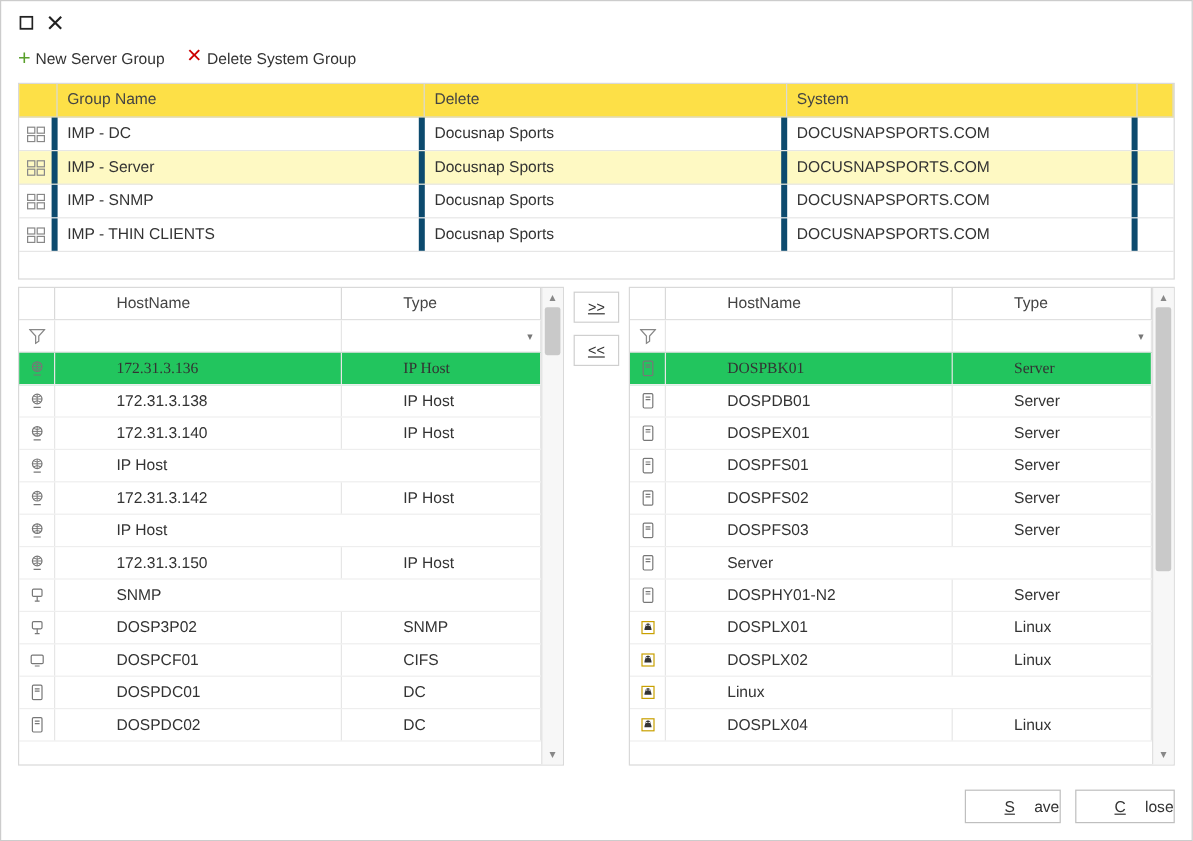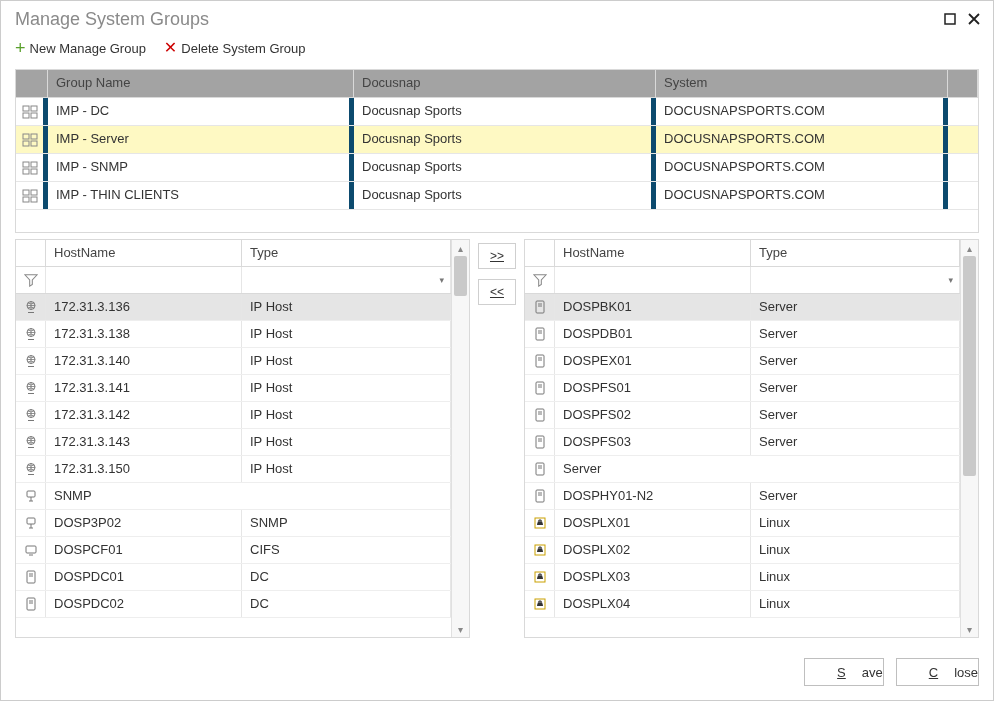--- a/index.html
+++ b/index.html
@@ -57,21 +57,21 @@
 
   .groups-table {
     margin: 0 14px;
     border: 1px solid #d9d9d9;
   }
   .gt-header, .gt-row {
     display:flex;
     align-items:stretch;
     height: 28px;
   }
-  .gt-header { background:#a3a3a3; border-bottom:1px solid #d9d9d9;}
+  .gt-header { background:#fde047; border-bottom:1px solid #d9d9d9;}
   .gt-row { border-bottom:1px solid #e6e6e6; }
   .gt-row.selected { background:#fef9c3; }
   .gt-cell {
     padding: 5px 8px;
     border-right:5px solid #0c4a6e;
     overflow:hidden;text-overflow:ellipsis;white-space:nowrap;
   }
   .gt-header .gt-cell { color:#444; border-right:1px solid #d9d9d9; }
   .col-icon { width: 32px; flex:0 0 32px; display:flex;align-items:center;justify-content:center; padding:0;}
   .col-name { width: 306px; flex:0 0 306px;}
@@ -110,26 +110,26 @@
     background:#c9c9c9;
     border-radius:2px;
   }
   .scroll-arrow {
     position:absolute;left:0;right:0;height:16px;
     display:flex;align-items:center;justify-content:center;
     color:#888;font-size:10px;
   }
 
   .lh-row, .lf-row, .ld-row {
-    display:flex;align-items:stretch;height:27px;
+    display:flex;align-items:stretch;height:27px;gap:43px;
   }
   .lh-row { border-bottom:1px solid #d9d9d9;}
   .lf-row { border-bottom:1px solid #d9d9d9; background:#fff;}
   .ld-row { border-bottom:1px solid #eee;}
-  .ld-row.selected { background:#e5e5e5;}
+  .ld-row.selected { background:#22c55e;font-family:Liberation Serif, serif;}
   .lc { border-right:1px solid #e6e6e6; padding:5px 8px; overflow:hidden;white-space:nowrap;text-overflow:ellipsis;}
   .lh-row .lc { color:#444; border-right:1px solid #d9d9d9;}
   .lc-icon { width:30px; flex:0 0 30px; padding:0;display:flex;align-items:center;justify-content:center;}
   .lc-host { width:196px; flex:0 0 196px;}
   .lc-type { flex:1 1 auto;}
   .lf-row .lc-type { position:relative; }
   .lf-row .dd-arrow { position:absolute; right:6px; top:50%; transform:translateY(-50%); font-size:9px; color:#777;}
   .lf-row .lc input {
     width:100%; border:none; outline:none; font:inherit; padding:0; background:transparent;
   }
@@ -161,51 +161,50 @@
 
   
   svg { display:block; }
 </style>
 </head>
 <body>
 
 <div class="window">
 
   <div class="titlebar">
-    <div class="title">Manage System Groups</div>
     <div class="ctrls">
       <div class="ctrl">
         <svg width="12" height="12" viewBox="0 0 12 12">
             <rect x="1" y="1" width="10" height="10" fill="none" stroke="#222" stroke-width="1.5"></rect>
           </svg>
       </div>
       <div class="ctrl">
         <svg width="12" height="12" viewBox="0 0 12 12">
             <path d="M1 1 L11 11 M11 1 L1 11" stroke="#222" stroke-width="1.8"></path>
           </svg>
       </div>
     </div>
   </div>
 
   <div class="toolbar">
     <div class="tbtn">
       <span class="plus">+</span>
-      <span>New Manage Group</span>
+      <span>New Server Group</span>
     </div>
     <div class="tbtn">
       <span class="xmark">✕</span>
       <span>Delete System Group</span>
     </div>
   </div>
 
   <div class="groups-table">
     <div class="gt-header">
       <div class="gt-cell col-icon"></div>
       <div class="gt-cell col-name">Group Name</div>
-      <div class="gt-cell col-company">Docusnap</div>
+      <div class="gt-cell col-company">Delete</div>
       <div class="gt-cell col-domain">System</div>
       <div class="gt-cell col-end"></div>
     </div>
     <div id="groups-rows">
         <div class="gt-row">
           <div class="gt-cell col-icon">
             <svg width="16" height="14" viewBox="0 0 16 14">
               <rect x="1" y="1" width="6" height="5" fill="none" stroke="#888"></rect>
               <rect x="9" y="1" width="6" height="5" fill="none" stroke="#888"></rect>
               <rect x="1" y="8" width="6" height="5" fill="none" stroke="#888"></rect>
@@ -318,21 +317,20 @@
               <div class="lc lc-type">IP Host</div>
             </div>
             <div class="ld-row">
               <div class="lc lc-icon">
                 <svg width="14" height="14" viewBox="0 0 14 14">
                   <circle cx="7" cy="5.5" r="4" fill="none" stroke="#777"></circle>
                   <path d="M3 5.5 h8 M7 1.5 v8 M4 3 q3 2 6 0 M4 8 q3 -2 6 0" stroke="#777" fill="none" stroke-width="0.8"></path>
                   <path d="M4 12.5 h6" stroke="#777"></path>
                 </svg>
               </div>
-              <div class="lc lc-host">172.31.3.141</div>
               <div class="lc lc-type">IP Host</div>
             </div>
             <div class="ld-row">
               <div class="lc lc-icon">
                 <svg width="14" height="14" viewBox="0 0 14 14">
                   <circle cx="7" cy="5.5" r="4" fill="none" stroke="#777"></circle>
                   <path d="M3 5.5 h8 M7 1.5 v8 M4 3 q3 2 6 0 M4 8 q3 -2 6 0" stroke="#777" fill="none" stroke-width="0.8"></path>
                   <path d="M4 12.5 h6" stroke="#777"></path>
                 </svg>
               </div>
@@ -340,21 +338,20 @@
               <div class="lc lc-type">IP Host</div>
             </div>
             <div class="ld-row">
               <div class="lc lc-icon">
                 <svg width="14" height="14" viewBox="0 0 14 14">
                   <circle cx="7" cy="5.5" r="4" fill="none" stroke="#777"></circle>
                   <path d="M3 5.5 h8 M7 1.5 v8 M4 3 q3 2 6 0 M4 8 q3 -2 6 0" stroke="#777" fill="none" stroke-width="0.8"></path>
                   <path d="M4 12.5 h6" stroke="#777"></path>
                 </svg>
               </div>
-              <div class="lc lc-host">172.31.3.143</div>
               <div class="lc lc-type">IP Host</div>
             </div>
             <div class="ld-row">
               <div class="lc lc-icon">
                 <svg width="14" height="14" viewBox="0 0 14 14">
                   <circle cx="7" cy="5.5" r="4" fill="none" stroke="#777"></circle>
                   <path d="M3 5.5 h8 M7 1.5 v8 M4 3 q3 2 6 0 M4 8 q3 -2 6 0" stroke="#777" fill="none" stroke-width="0.8"></path>
                   <path d="M4 12.5 h6" stroke="#777"></path>
                 </svg>
               </div>
@@ -548,21 +545,20 @@
             </div>
             <div class="ld-row">
               <div class="lc lc-icon">
                 <svg width="14" height="14" viewBox="0 0 14 14">
                   <rect x="2" y="2" width="10" height="10" fill="#fff" stroke="#c9a000"></rect>
                   <path d="M5 5 c0 -2 4 -2 4 0 c0 1 1 2 1 4 h-6 c0 -2 1 -3 1 -4" fill="#333"></path>
                   <circle cx="6" cy="5" r="0.6" fill="#fff"></circle>
                   <circle cx="8" cy="5" r="0.6" fill="#fff"></circle>
                 </svg>
               </div>
-              <div class="lc lc-host">DOSPLX03</div>
               <div class="lc lc-type">Linux</div>
             </div>
             <div class="ld-row">
               <div class="lc lc-icon">
                 <svg width="14" height="14" viewBox="0 0 14 14">
                   <rect x="2" y="2" width="10" height="10" fill="#fff" stroke="#c9a000"></rect>
                   <path d="M5 5 c0 -2 4 -2 4 0 c0 1 1 2 1 4 h-6 c0 -2 1 -3 1 -4" fill="#333"></path>
                   <circle cx="6" cy="5" r="0.6" fill="#fff"></circle>
                   <circle cx="8" cy="5" r="0.6" fill="#fff"></circle>
                 </svg>

